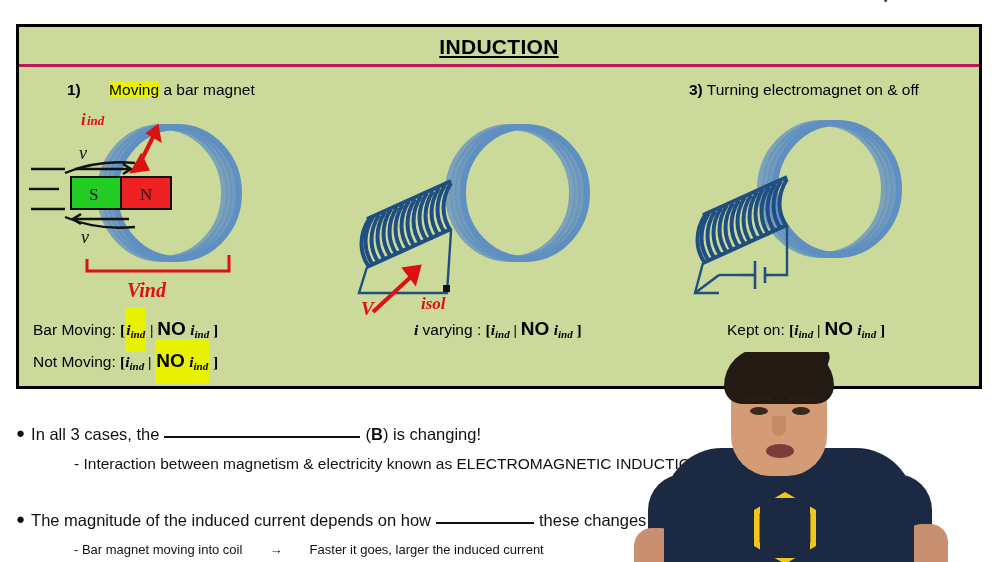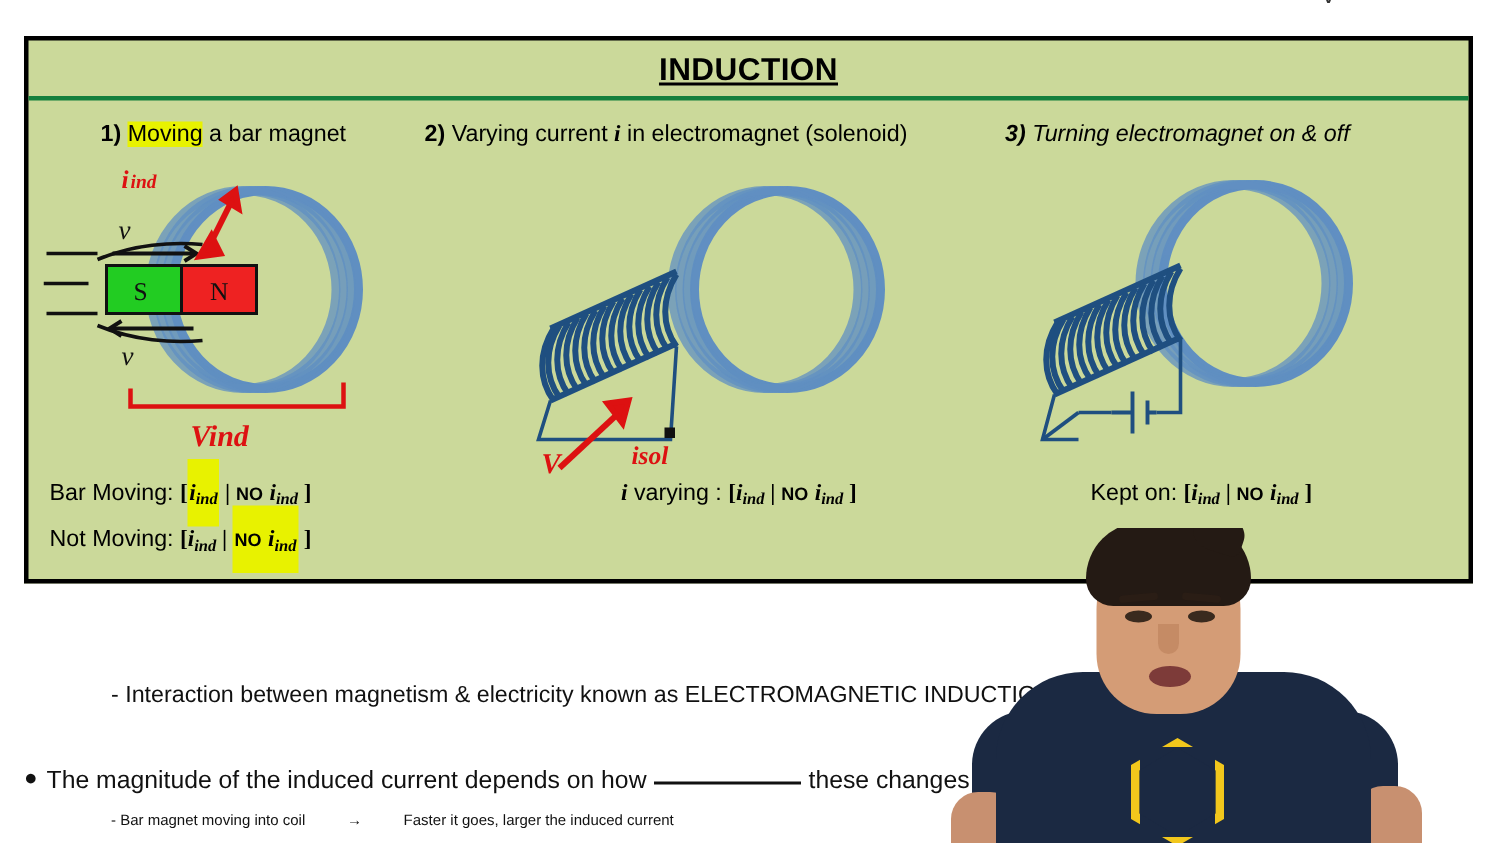--- a/index.html
+++ b/index.html
@@ -16,61 +16,61 @@
   }
   
   .panel{
     position:absolute;left:16px;top:24px;width:966px;height:365px;
     background:#cbd99a;border:3px solid #000000;box-sizing:border-box;
   }
   .panel-title{
     height:40px;line-height:40px;text-align:center;
     font-size:21px;font-weight:bold;color:#000;
     text-decoration:underline;letter-spacing:.3px;
-    border-bottom:3px solid #15803d;box-sizing:border-box;
+    border-bottom:3px solid #be185d;box-sizing:border-box;
   }
   .panel-body{position:relative;height:319px;}
   
   .headings{position:absolute;left:0;top:14px;width:100%;height:26px;}
   .heading{
     position:absolute;font-size:15.5px;color:#000;white-space:nowrap;
     font-family:"Liberation Sans",sans-serif;
   }
   .heading b{font-weight:bold;}
   .heading i{font-family:"Liberation Serif",serif;font-weight:bold;font-style:italic;}
-  .hl{background:#e8f200;}
+  .hl{background:#e8f200;margin-left:24px;}
   #h1{left:48px;}
   #h2{left:264px;}
-  #h3{left:651px;font-style:italic;}
+  #h3{left:670px;}
   
   .diagram{position:absolute;}
   #d1{left:10px;top:40px;width:260px;height:200px;}
   #d2{left:320px;top:40px;width:290px;height:210px;}
   #d3{left:660px;top:40px;width:300px;height:200px;}
   
   .answers{position:absolute;bottom:10px;left:0;width:100%;height:62px;}
   .ansblock{position:absolute;font-size:15.5px;line-height:29px;color:#000;white-space:nowrap;}
   #a1{left:14px;}
   #a2{left:395px;}
   #a3{left:708px;}
   .ansline{display:block;}
   .lbl{font-family:"Liberation Sans",sans-serif;}
   .ii{font-family:"Liberation Serif",serif;font-style:italic;font-weight:bold;}
   .sub{font-size:11px;font-family:"Liberation Serif",serif;font-style:italic;font-weight:bold;
        vertical-align:baseline;position:relative;top:3px;}
   .brk{font-weight:bold;font-family:"Liberation Serif",serif;}
-  .no{font-weight:bold;font-family:"Liberation Sans",sans-serif;font-size:12px;}
+  .no{font-weight:bold;font-family:"Liberation Sans",sans-serif;font-size:19px;}
   .mark{background:#e8f200;padding:14px 1px;}
   
   .notes{position:absolute;left:0;top:398px;width:1000px;height:164px;}
   .note{position:absolute;font-size:16.5px;color:#111;white-space:nowrap;}
   #n1{left:16px;top:26px;}
   #n2{left:74px;top:57px;font-size:15.5px;}
   #n3{left:16px;top:112px;}
-  #n4{left:74px;top:144px;font-size:10px;}
+  #n4{left:74px;top:144px;font-size:13px;}
   .bullet{font-size:15px;vertical-align:2px;margin-right:6px;}
   .blank{display:inline-block;border-bottom:2.5px solid #111;vertical-align:2px;margin:0 5px;}
   .blank.long{width:196px;}
   .blank.short{width:98px;}
   .bold{font-weight:bold;}
   
   .cam{position:absolute;left:600px;top:352px;width:400px;height:210px;overflow:hidden;}
   .neck{position:absolute;left:150px;top:60px;width:56px;height:60px;background:#c38b67;border-radius:10px;}
   .torso{position:absolute;left:64px;top:96px;width:250px;height:130px;
          background:#1b2942;border-radius:58px 58px 10px 10px;}
@@ -110,24 +110,20 @@
 
   <div class="panel-title">INDUCTION</div>
 
   <div class="panel-body">
 
     <div class="headings">
       <div class="heading" id="h1">
         <b>1)</b>
         <span class="hl">Moving</span><span> a bar magnet</span>
       </div>
-      <div class="heading" id="h2">
-        <b>2)</b>
-        <span>Varying current </span><i>i</i><span> in electromagnet (solenoid)</span>
-      </div>
       <div class="heading" id="h3">
         <b>3)</b>
         <span>Turning electromagnet on &amp; off</span>
       </div>
     </div>
 
     <div class="diagram" id="d1">
       <svg width="260" height="200" viewBox="0 0 260 200">
         <g stroke="#5b8cc4" fill="none" stroke-width="6" opacity=".95">
           <ellipse cx="148" cy="86" rx="62" ry="66"></ellipse>
@@ -279,20 +275,23 @@
           <span class="lbl">Kept on:</span>
           <span class="brk">[</span><span><span class="ii">i</span><span class="sub">ind</span></span><span class="brk"> | </span><span><span class="no">NO</span> <span class="ii">i</span><span class="sub">ind</span></span><span class="brk"> ]</span>
         </span>
       </div>
 
     </div>
   </div>
 </div>
 
 <div class="notes">
+  <div class="note" id="n1">
+    <span class="bullet">●</span><span>In all 3 cases, the</span><span class="blank long"></span>(<span class="bold">B</span><span>) is changing!</span>
+  </div>
   <div class="note" id="n2">- Interaction between magnetism &amp; electricity known as ELECTROMAGNETIC INDUCTION</div>
   <div class="note" id="n3">
     <span class="bullet">●</span><span>The magnitude of the induced current depends on how</span><span class="blank short"></span><span>these changes happen</span>
   </div>
   <div class="note" id="n4">
     <span>- Bar magnet moving into coil</span>
     <span style="display:inline-block;width:60px;text-align:center">→</span>
     <span>Faster it goes, larger the induced current</span>
   </div>
 </div>

